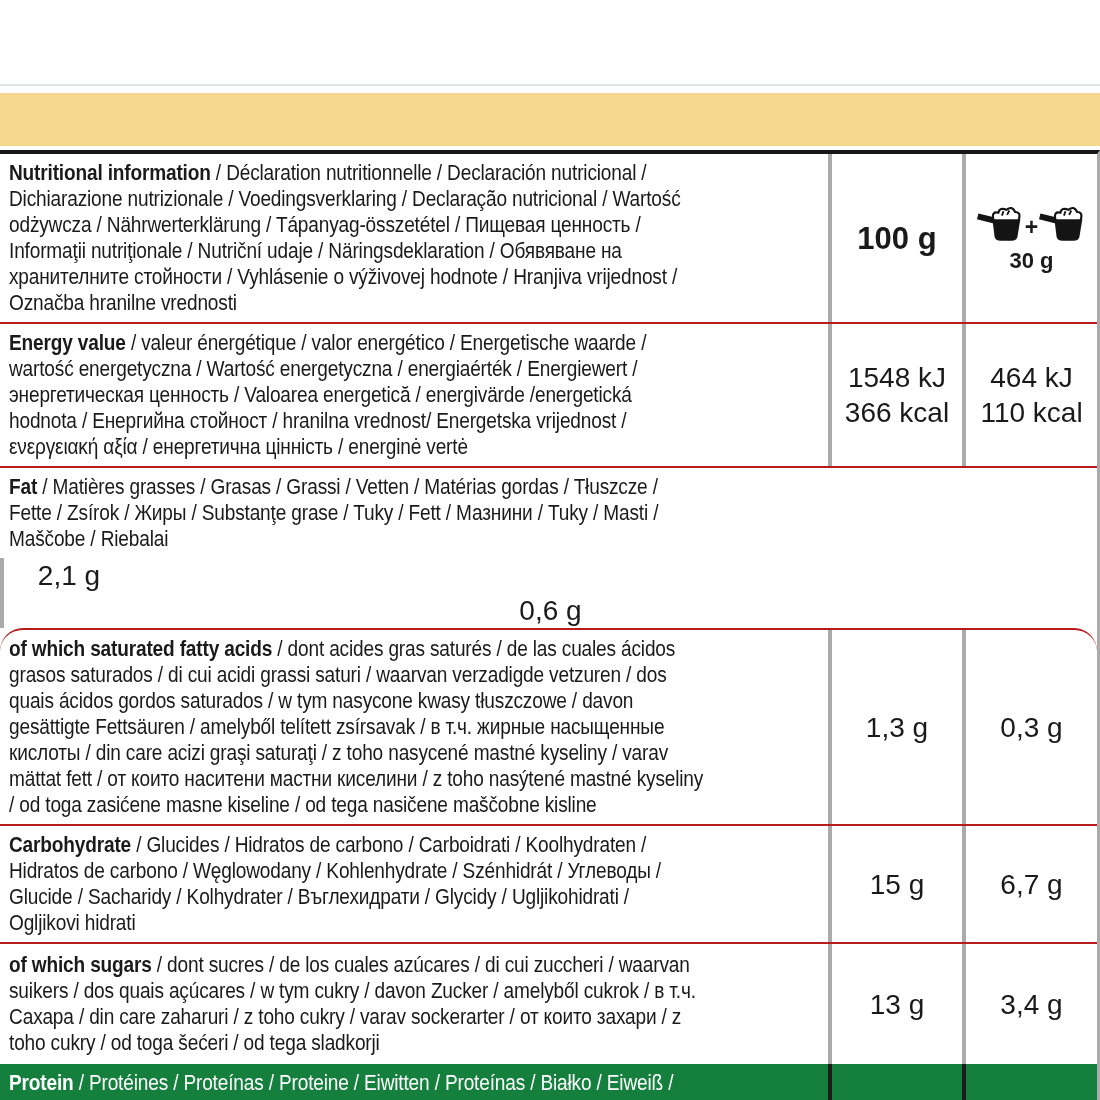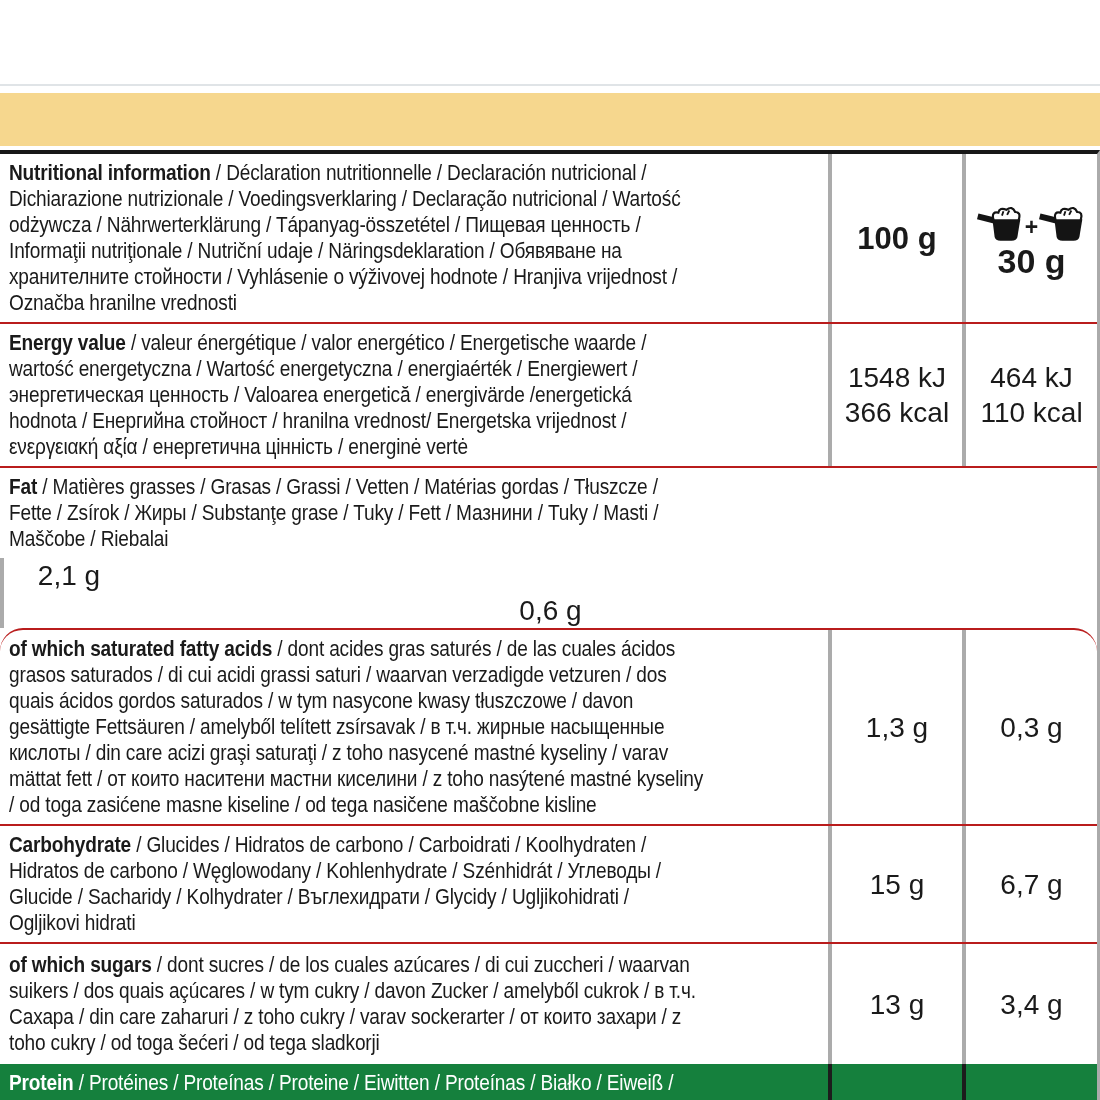--- a/index.html
+++ b/index.html
@@ -41,21 +41,21 @@
   .row-sugars   { min-height:120px; }
   .row-protein  { min-height:64px; }
   .row-salt     { min-height:40px; }
   .row-salt .cell-label { padding-top:4px; padding-bottom:8px; align-items:flex-start; }
   .big-qty { font-size:31px; font-weight:bold; }
   .row-protein { background:#15803d; color:#ffffff; }
   .row-protein .cell-val { border-left-color:#1C1C1C; }
   .scoops { display:flex; align-items:center; justify-content:center; }
   .scoop-svg { display:block; }
   .plus-sign { font-size:23px; font-weight:bold; margin:10px 1px 0 1px; }
-  .qty-30 { font-size:34px; font-weight:bold; line-height:30px; margin-top:1px; }
+  .qty-30 { font-size:22px; font-weight:bold; line-height:30px; margin-top:1px; }
 </style>
 </head>
 <body>
 
 <div class="pre-band-line"></div>
 <div class="accent-band"></div>
 
 <div class="nutri-table">
 
   <div class="row row-header">

